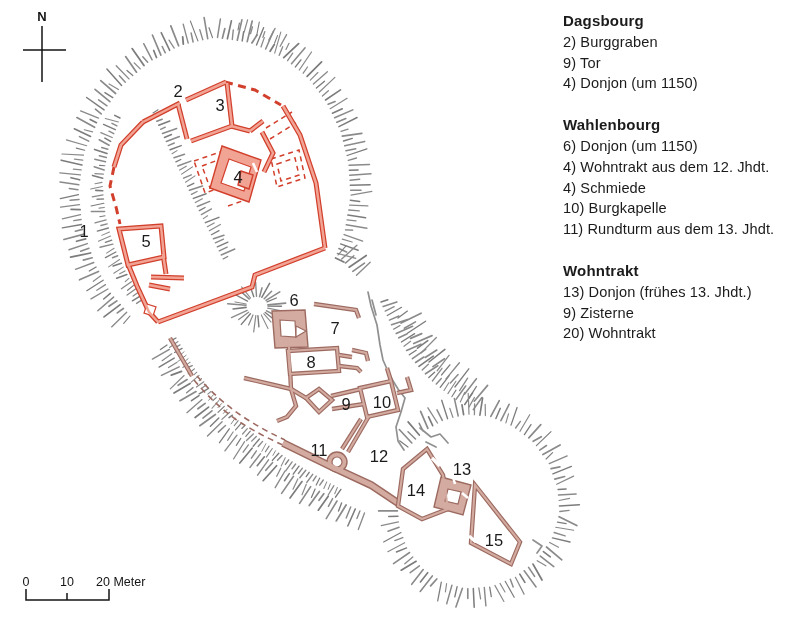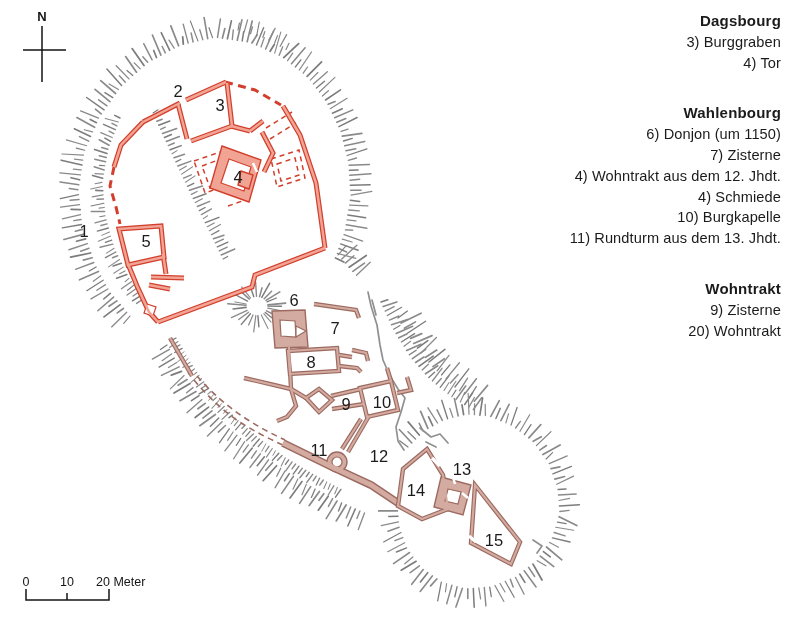--- a/index.html
+++ b/index.html
@@ -19,23 +19,23 @@
   .muted .bldg{fill:var(--wf);stroke:var(--wd);}
   .muted .court{stroke:var(--wd);}
   .dash-wide{fill:none;stroke:var(--dd);stroke-width:3;stroke-dasharray:8 5.5;}
   .dash-thin{fill:none;stroke:var(--dd);stroke-width:1.5;stroke-dasharray:5 4;}
   .dash-muted{fill:none;stroke:var(--wd);stroke-width:1.6;stroke-dasharray:6 4.5;}
   .gully{fill:none;stroke:var(--hg2);stroke-width:1.7;stroke-linecap:round;stroke-linejoin:round;}
   .inkline{stroke:#151515;stroke-width:1.5;fill:none;}
   .slit{stroke:#ffffff;fill:none;}
   .site-num{font-size:16.5px;fill:var(--tx);}
   
-  #legend{position:absolute;left:563px;top:11px;width:218px;color:var(--tx);text-align:right;}
+  #legend{position:absolute;left:563px;top:11px;width:218px;color:var(--tx);}
   .l-title{font-weight:bold;font-size:15px;line-height:20.8px;letter-spacing:.2px;}
-  .l-title.gap{margin-top:30px;}
+  .l-title.gap{margin-top:21px;}
   .l-item{font-size:14.6px;line-height:20.8px;letter-spacing:.1px;white-space:nowrap;}
   .n-label{font-size:13px;font-weight:bold;fill:#151515;}
   .scale-label{font-size:12.5px;fill:#151515;}
 </style>
 </head>
 <body>
 
 <div id="stage">
 
   <svg id="map-svg" width="800" height="620" viewBox="0 0 800 620">
@@ -699,26 +699,27 @@
         <text x="319" y="452" text-anchor="middle" dominant-baseline="middle" class="site-num">11</text>
         <text x="379" y="458" text-anchor="middle" dominant-baseline="middle" class="site-num">12</text>
         <text x="462" y="471" text-anchor="middle" dominant-baseline="middle" class="site-num">13</text>
         <text x="416" y="492" text-anchor="middle" dominant-baseline="middle" class="site-num">14</text>
         <text x="494" y="542" text-anchor="middle" dominant-baseline="middle" class="site-num">15</text>
       </g>
   </svg>
 
   <div id="legend">
       <div class="l-title">Dagsbourg</div>
-      <div class="l-item">3) Burggraben</div>
-      <div class="l-item">4) Tor</div>
+      <div class="l-item">2) Burggraben</div>
+      <div class="l-item">9) Tor</div>
+      <div class="l-item">4) Donjon (um 1150)</div>
       <div class="l-title gap">Wahlenbourg</div>
       <div class="l-item">6) Donjon (um 1150)</div>
-      <div class="l-item">7) Zisterne</div>
       <div class="l-item">4) Wohntrakt aus dem 12. Jhdt.</div>
       <div class="l-item">4) Schmiede</div>
       <div class="l-item">10) Burgkapelle</div>
       <div class="l-item">11) Rundturm aus dem 13. Jhdt.</div>
       <div class="l-title gap">Wohntrakt</div>
+      <div class="l-item">13) Donjon (frühes 13. Jhdt.)</div>
       <div class="l-item">9) Zisterne</div>
       <div class="l-item">20) Wohntrakt</div>
     </div>
 </div>
 
 </body></html>

